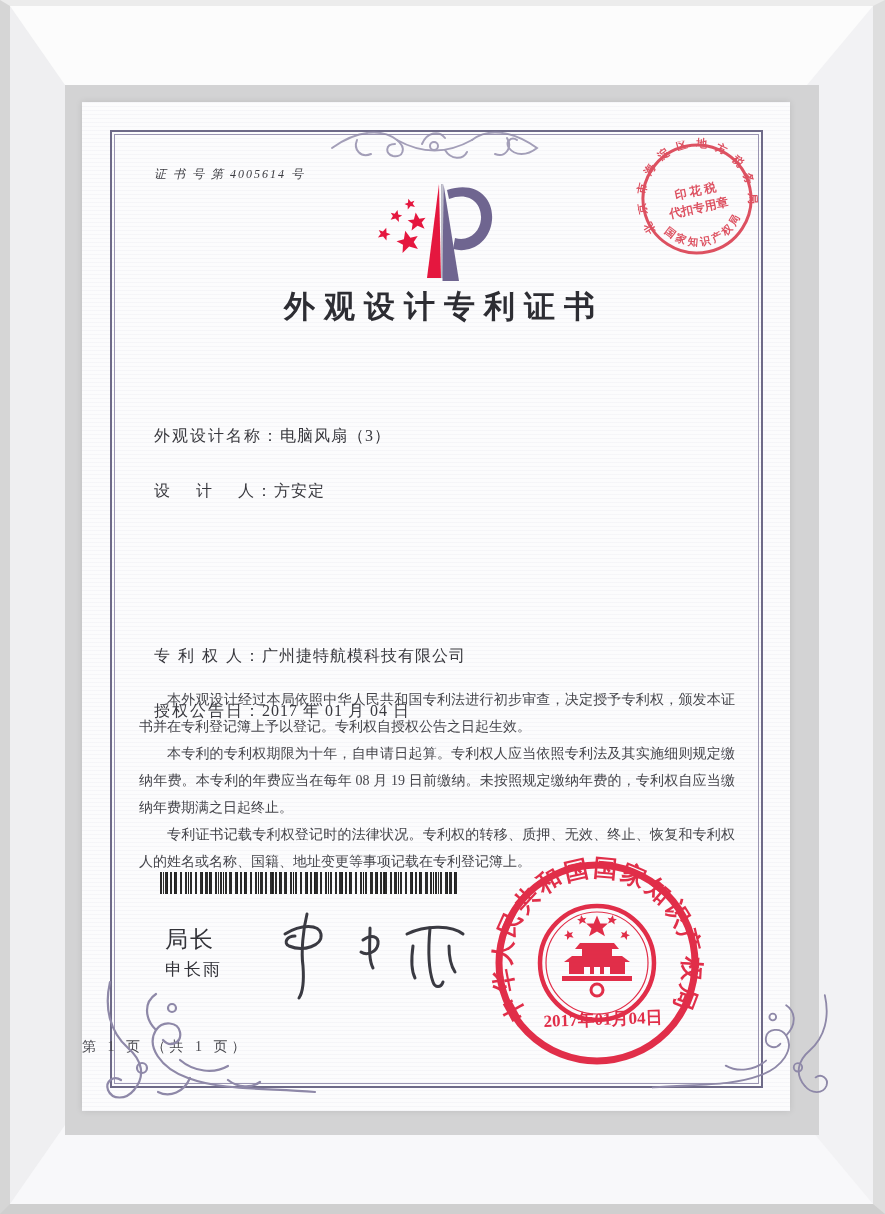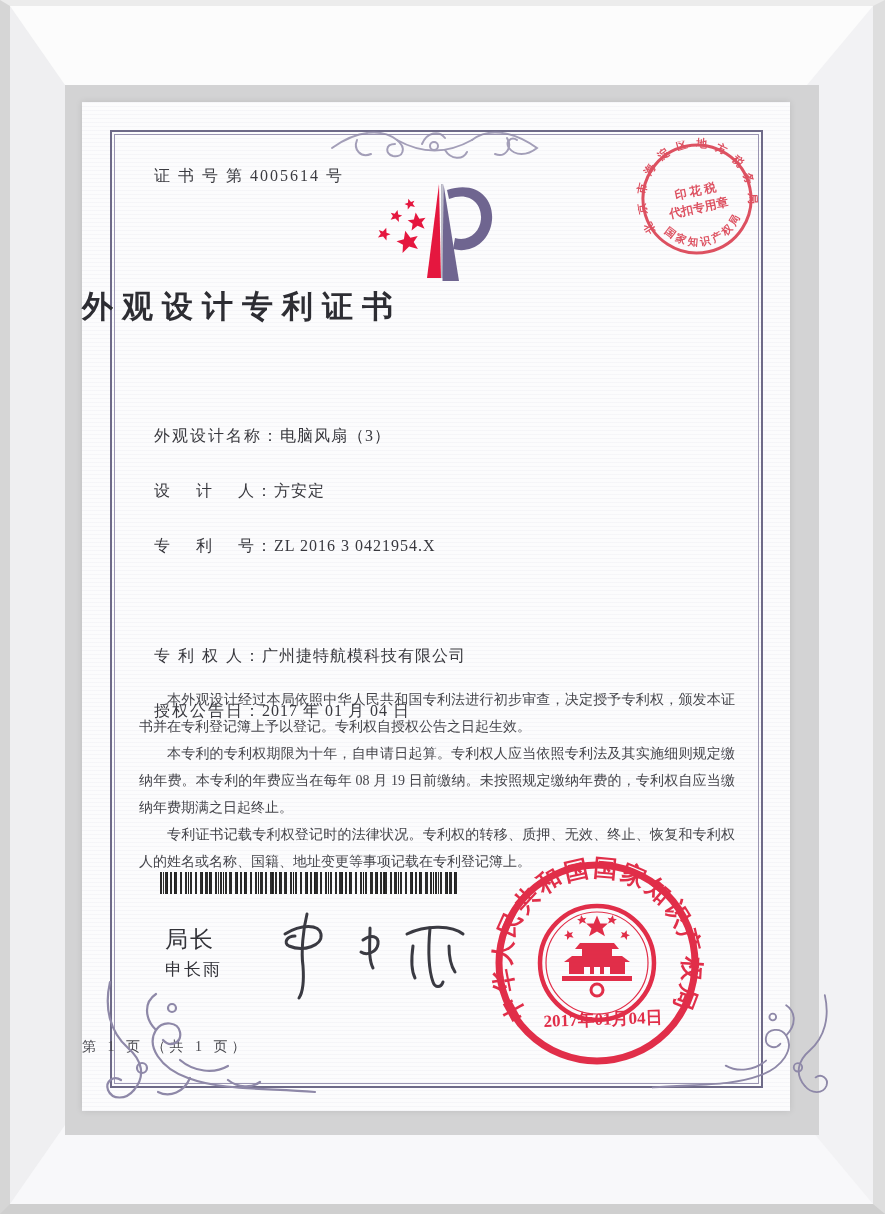--- a/index.html
+++ b/index.html
@@ -23,25 +23,25 @@
       #fcfcfd;
     box-shadow:0 0 7px rgba(0,0,0,0.10); }
 
   
   .cert-border { position:absolute; left:28px; top:28px; right:27px; bottom:23px;
     border:2px solid #6e6a88; }
   .cert-border .inner { position:absolute; inset:2px; border:1px solid #9a95b2; }
 
   .abs { position:absolute; }
 
-  .number-line { left:72px; top:64px; font-size:16px; letter-spacing:2px; color:#3b3b41; }
+  .number-line { left:72px; top:64px; font-size:12px; letter-spacing:2px; color:#3b3b41;font-style:italic; }
 
   .logo { left:288px; top:80px; width:140px; height:104px; }
 
-  .cert-title { left:0; top:184px; width:100%; 
+  .cert-title { left:8px; top:184px; width:100%; text-align:center;
     font-size:31px; font-weight:bold; letter-spacing:9px; color:#2d2d33; }
 
   .field-row { left:72px; font-size:16px; color:#38383e; letter-spacing:1px; white-space:nowrap;margin-top:48px; }
   .field-row .lbl { letter-spacing:2px; }
   .f0 { top:276px; } .f1 { top:331px; } .f2 { top:386px; }
   .f3 { top:441px; } .f4 { top:496px; } .f5 { top:551px; }
 
   .body-text { left:57px; top:584px; width:596px; font-size:14px; line-height:27px;
     color:#45454b; text-align:justify; }
   .body-text p { text-indent:2em; }
@@ -131,23 +131,20 @@
       <path fill="#6f6590" d="M 77,8 C 106,-2 124,16 122,38 C 120,60 101,72 83,67 L 85,56 C 99,60 110,50 111,37 C 112,21 99,9 79,17 Z"></path>
     </svg>
 
     <div class="abs cert-title">外观设计专利证书</div>
 
     <div class="abs field-row f0">
       <span class="lbl">外观设计名称：</span><span>电脑风扇（3）</span>
     </div>
     <div class="abs field-row f1">
       <span class="lbl">设　 计　 人：</span><span>方安定</span>
-    </div>
-    <div class="abs field-row f2">
-      <span class="lbl">专　 利　 号：</span><span>ZL 2016 3 0421954.X</span>
     </div>
     <div class="abs field-row f4">
       <span class="lbl">专 利 权 人：</span><span>广州捷特航模科技有限公司</span>
     </div>
     <div class="abs field-row f5">
       <span class="lbl">授权公告日：</span><span>2017 年 01 月 04 日</span>
     </div>
 
     <div class="abs body-text">
       <p>本外观设计经过本局依照中华人民共和国专利法进行初步审查，决定授予专利权，颁发本证书并在专利登记簿上予以登记。专利权自授权公告之日起生效。</p>

